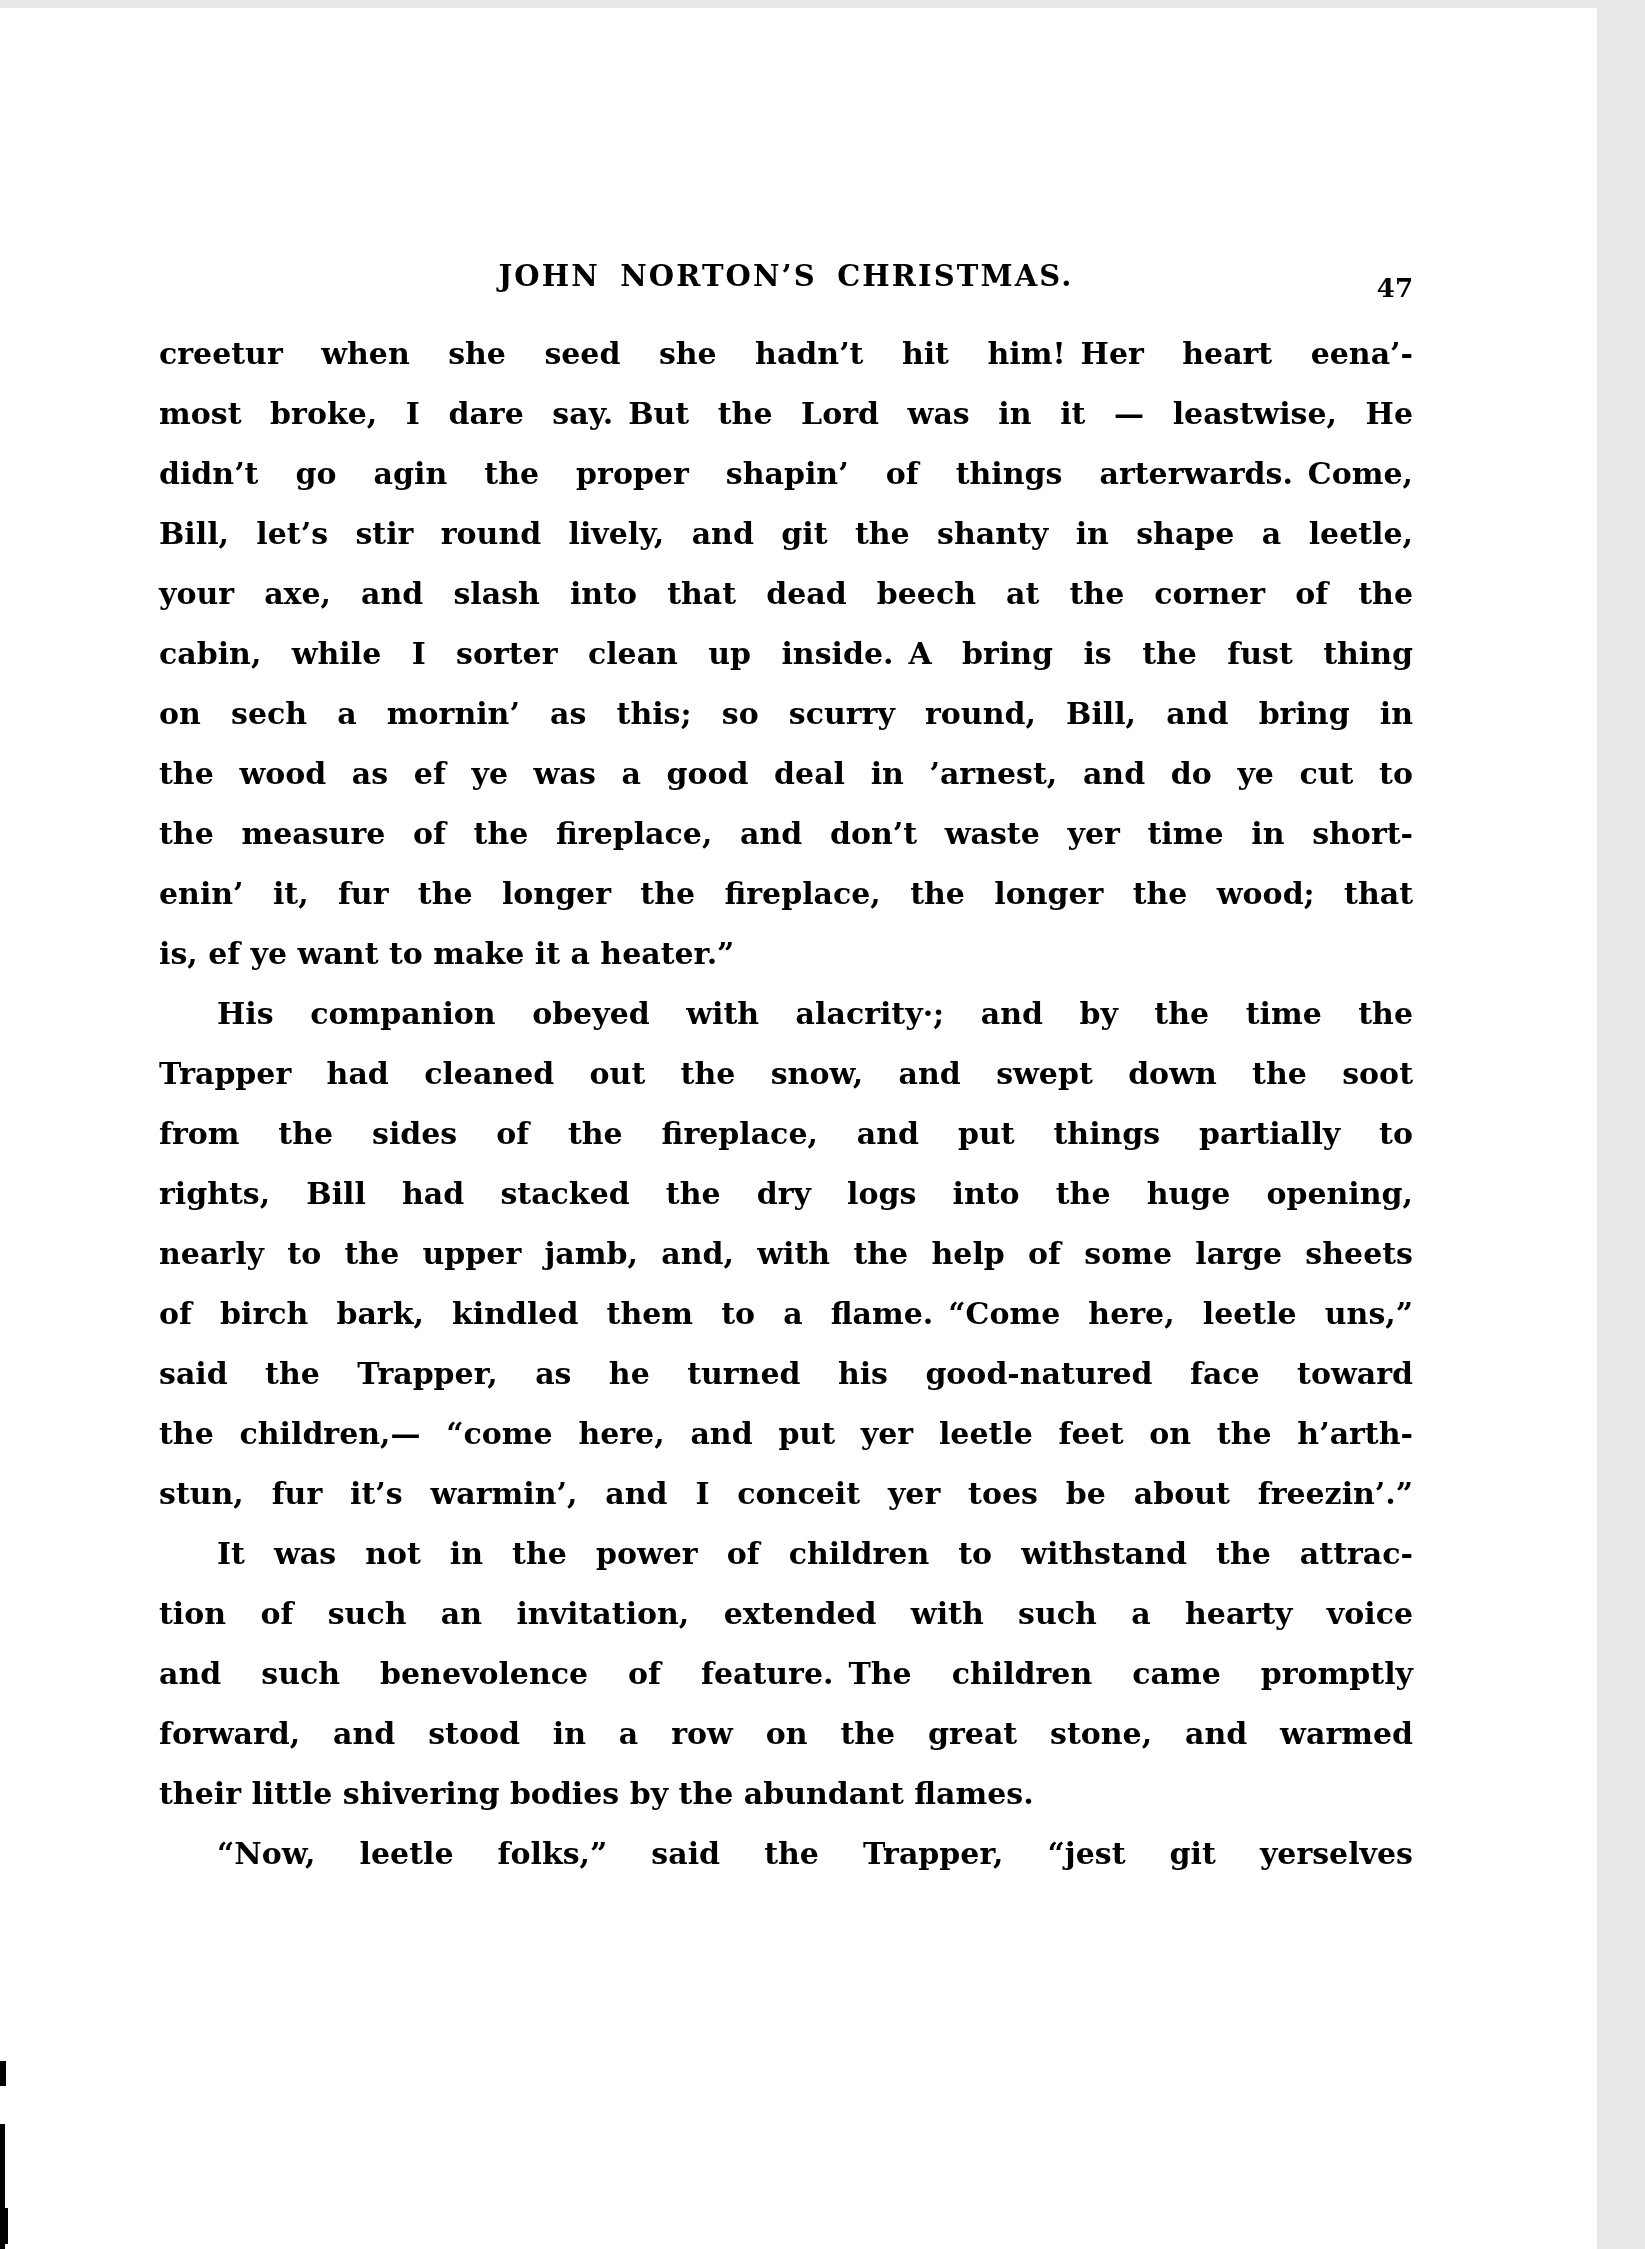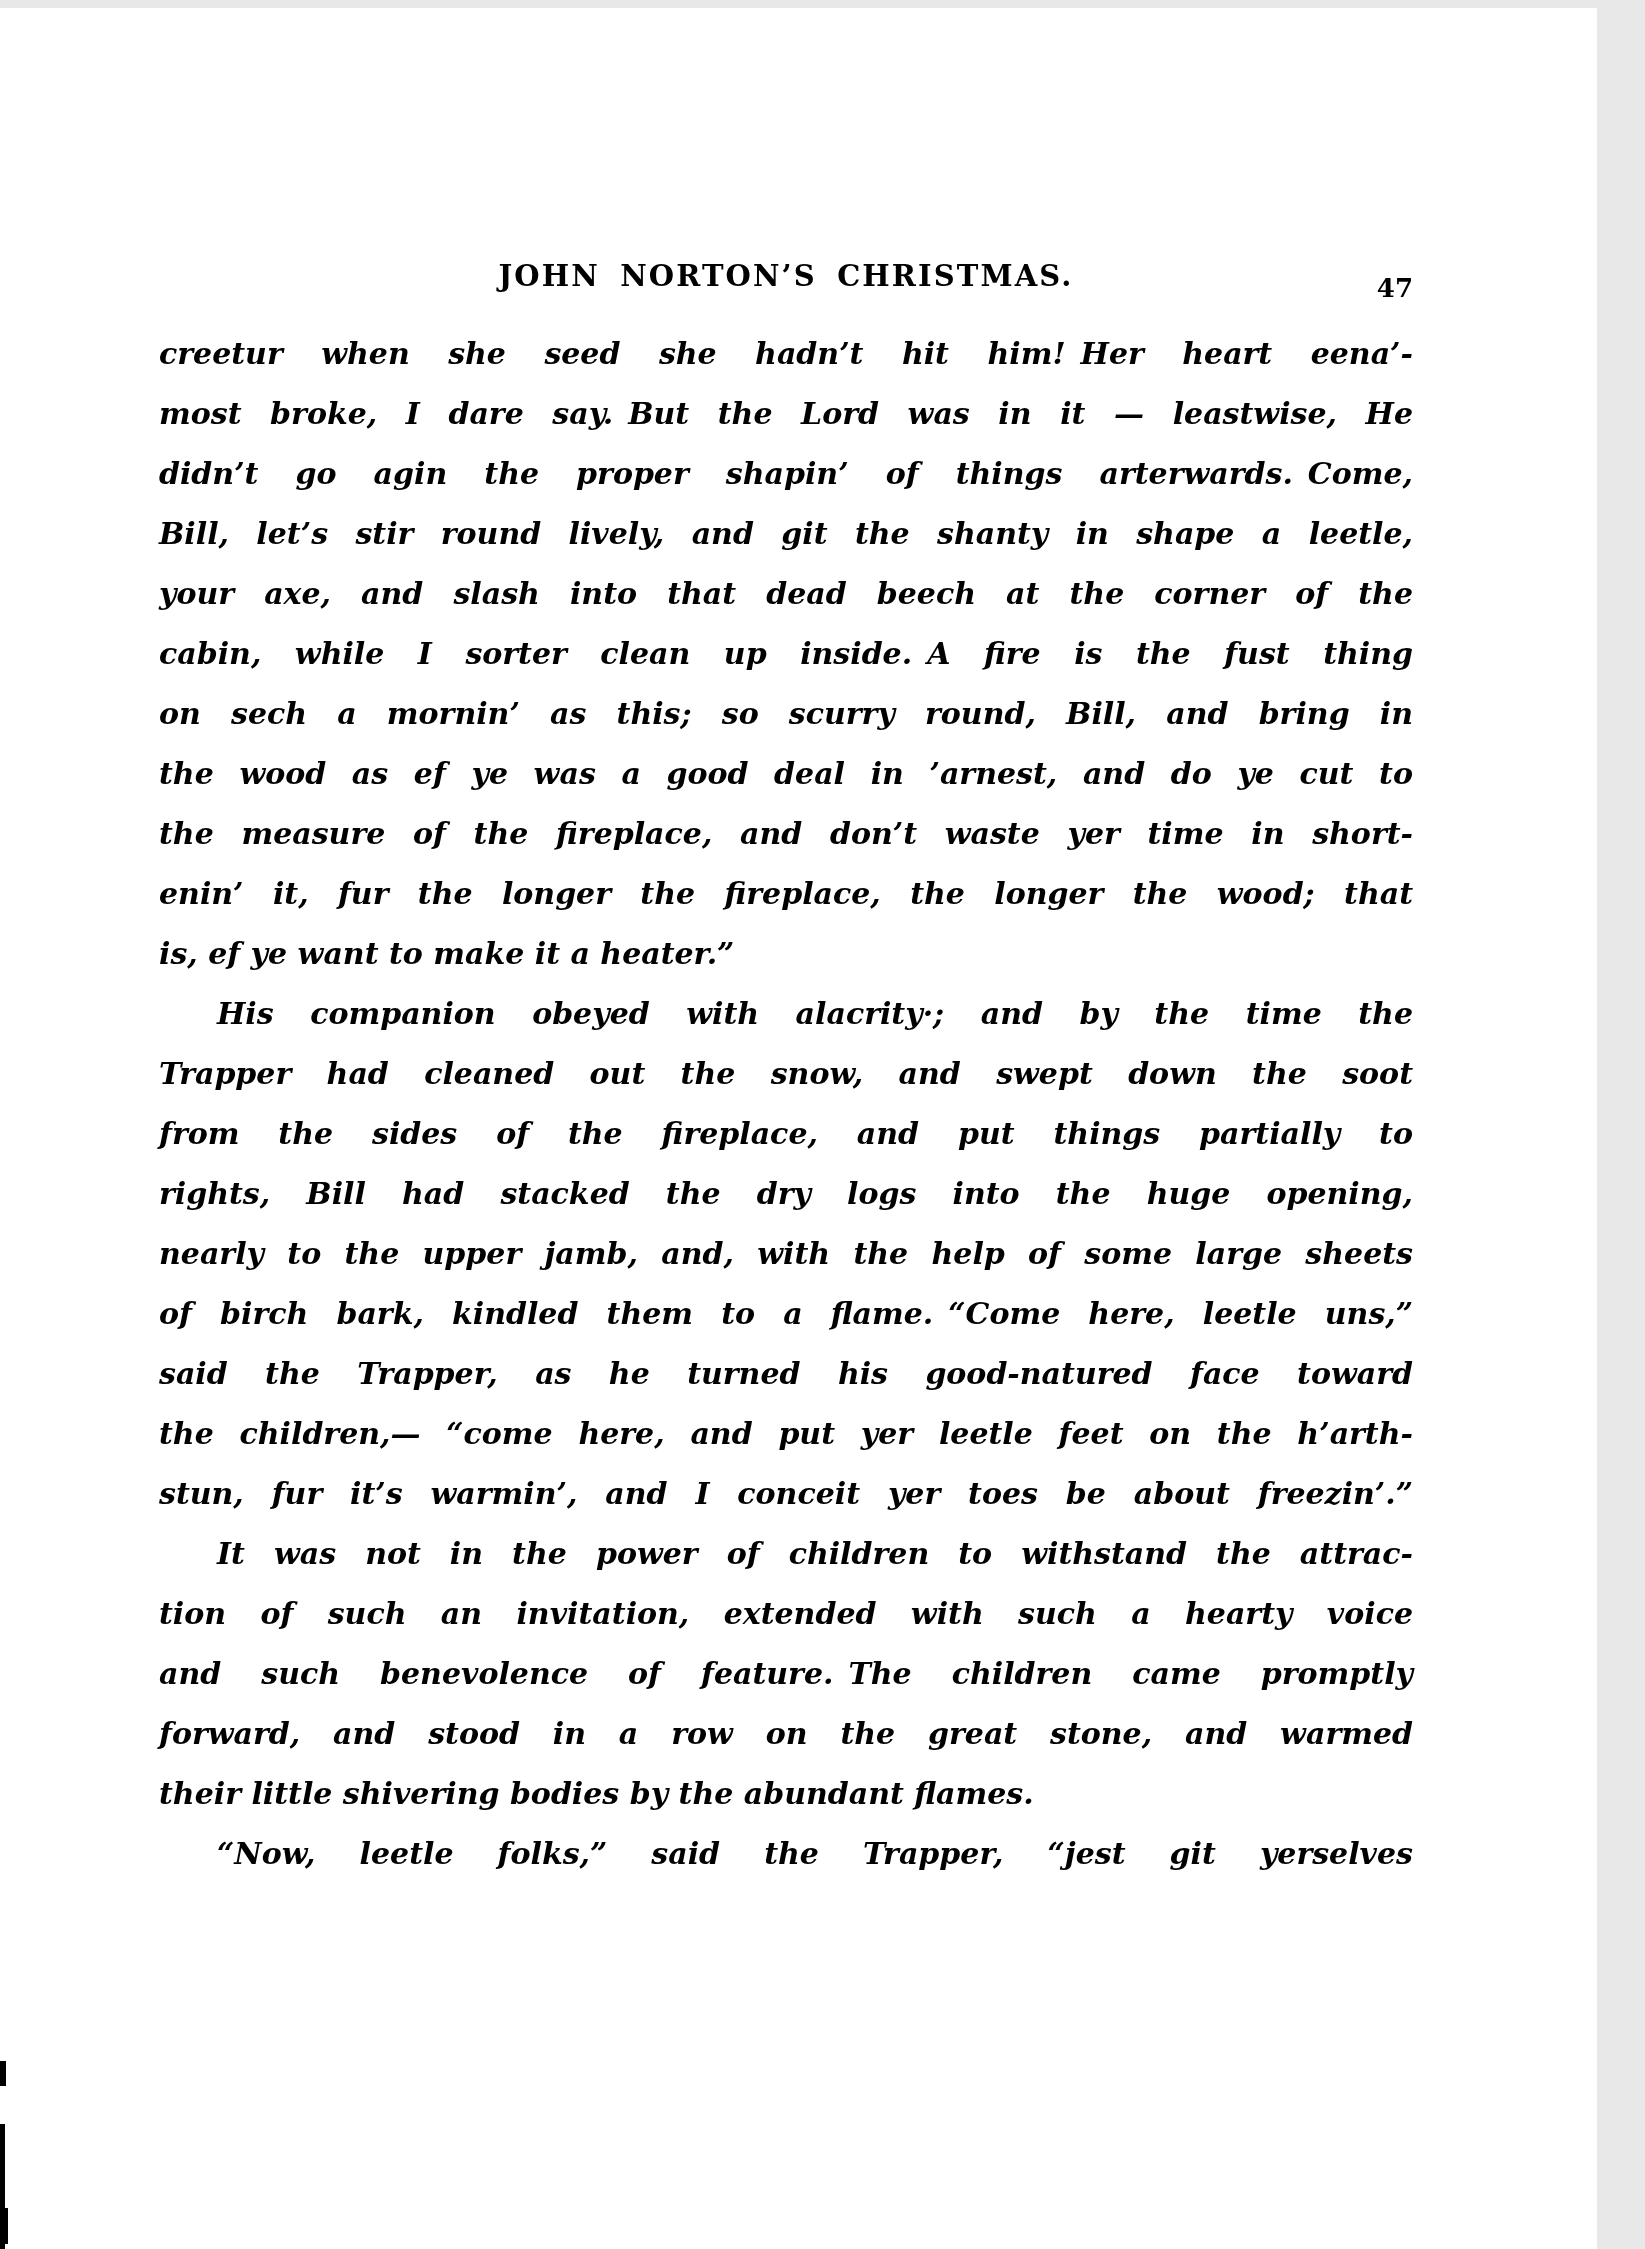--- a/index.html
+++ b/index.html
@@ -35,21 +35,20 @@
     top: 16px;
     font-size: 26px;
     font-weight: bold;
     line-height: 33px;
   }
   .body-text {
     position: absolute;
     left: 159px;
     top: 316px;
     width: 1254px;
-    font-style: italic;
   }
   .line {
     font-size: 30px;
     font-weight: bold;
     line-height: 60px;
     text-align: justify;
     text-align-last: justify;
     -moz-text-align-last: justify;
   }
   .line.indent { text-indent: 58px; }
@@ -71,21 +70,21 @@
     <div class="running-title">JOHN NORTON’S CHRISTMAS.</div>
     <div class="page-number">47</div>
   </div>
 
   <div class="body-text">
       <div class="line">creetur when she seed she hadn’t hit him! Her heart eena’-</div>
       <div class="line">most broke, I dare say. But the Lord was in it — leastwise, He</div>
       <div class="line">didn’t go agin the proper shapin’ of things arterwards. Come,</div>
       <div class="line">Bill, let’s stir round lively, and git the shanty in shape a leetle,</div>
       <div class="line">your axe, and slash into that dead beech at the corner of the</div>
-      <div class="line">cabin, while I sorter clean up inside. A fire is the fust thing</div>
+      <div class="line">cabin, while I sorter clean up inside. A bring is the fust thing</div>
       <div class="line">on sech a mornin’ as this; so scurry round, Bill, and bring in</div>
       <div class="line">the wood as ef ye was a good deal in ’arnest, and do ye cut to</div>
       <div class="line">the measure of the fireplace, and don’t waste yer time in short-</div>
       <div class="line">enin’ it, fur the longer the fireplace, the longer the wood; that</div>
       <div class="line flush">is, ef ye want to make it a heater.”</div>
       <div class="line indent">His companion obeyed with alacrity·; and by the time the</div>
       <div class="line">Trapper had cleaned out the snow, and swept down the soot</div>
       <div class="line">from the sides of the fireplace, and put things partially to</div>
       <div class="line">rights, Bill had stacked the dry logs into the huge opening,</div>
       <div class="line">nearly to the upper jamb, and, with the help of some large sheets</div>

